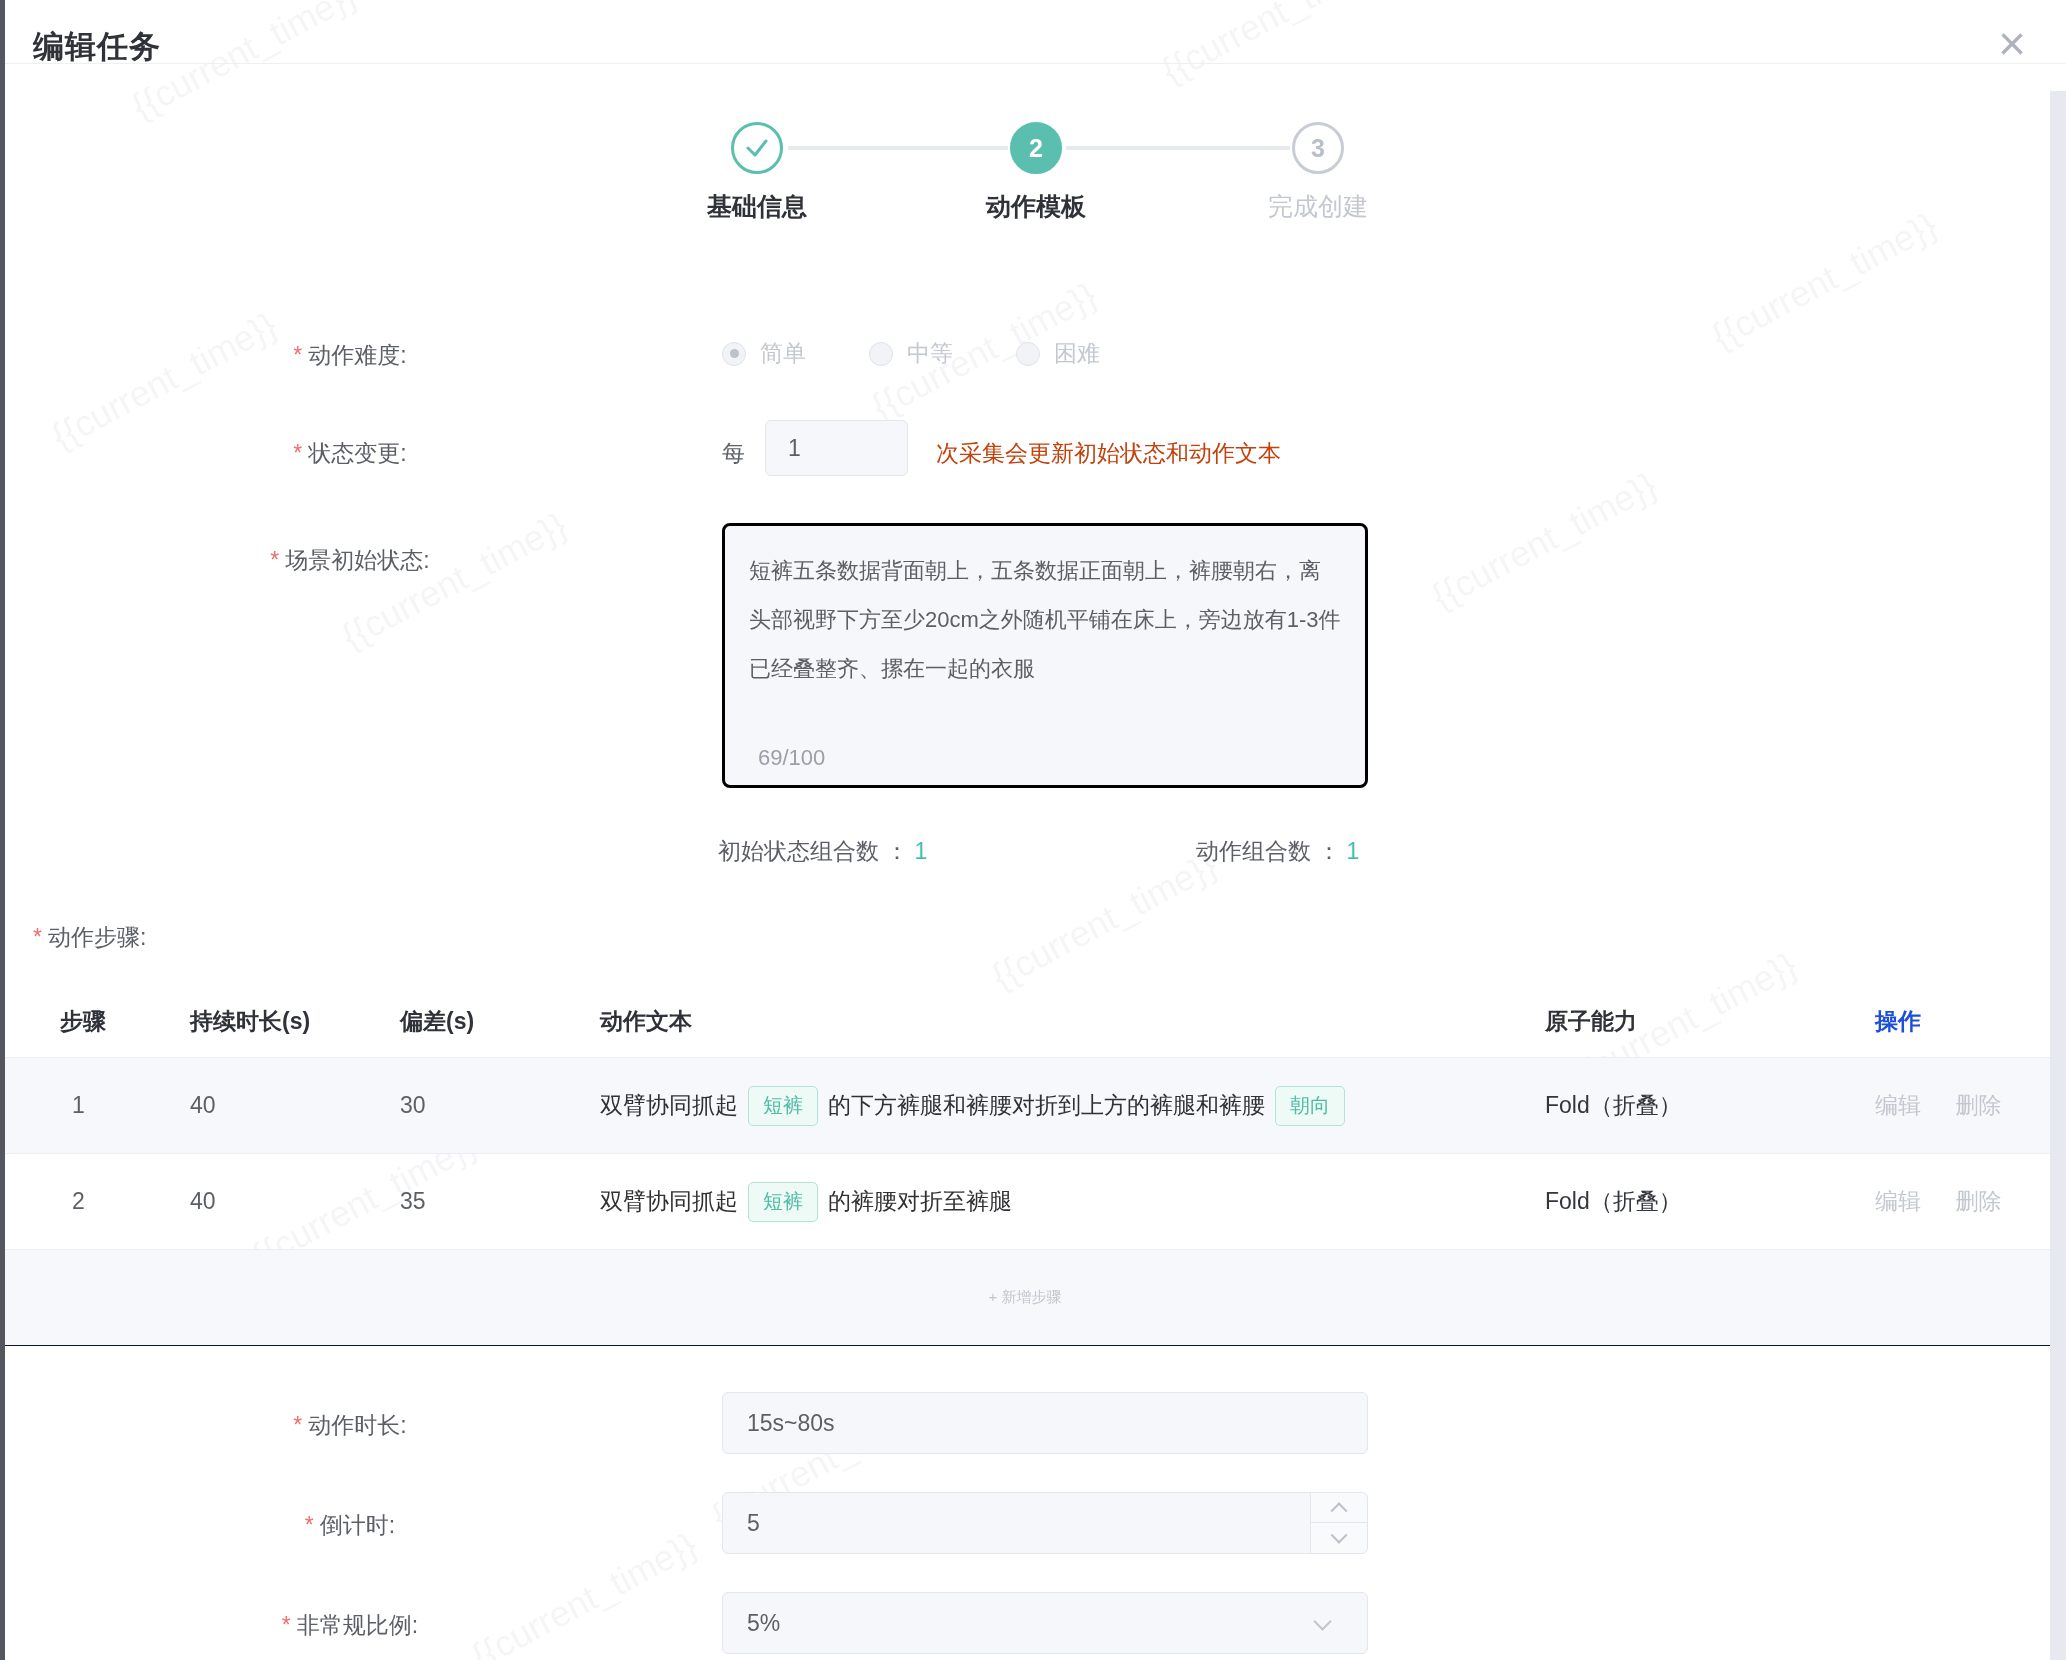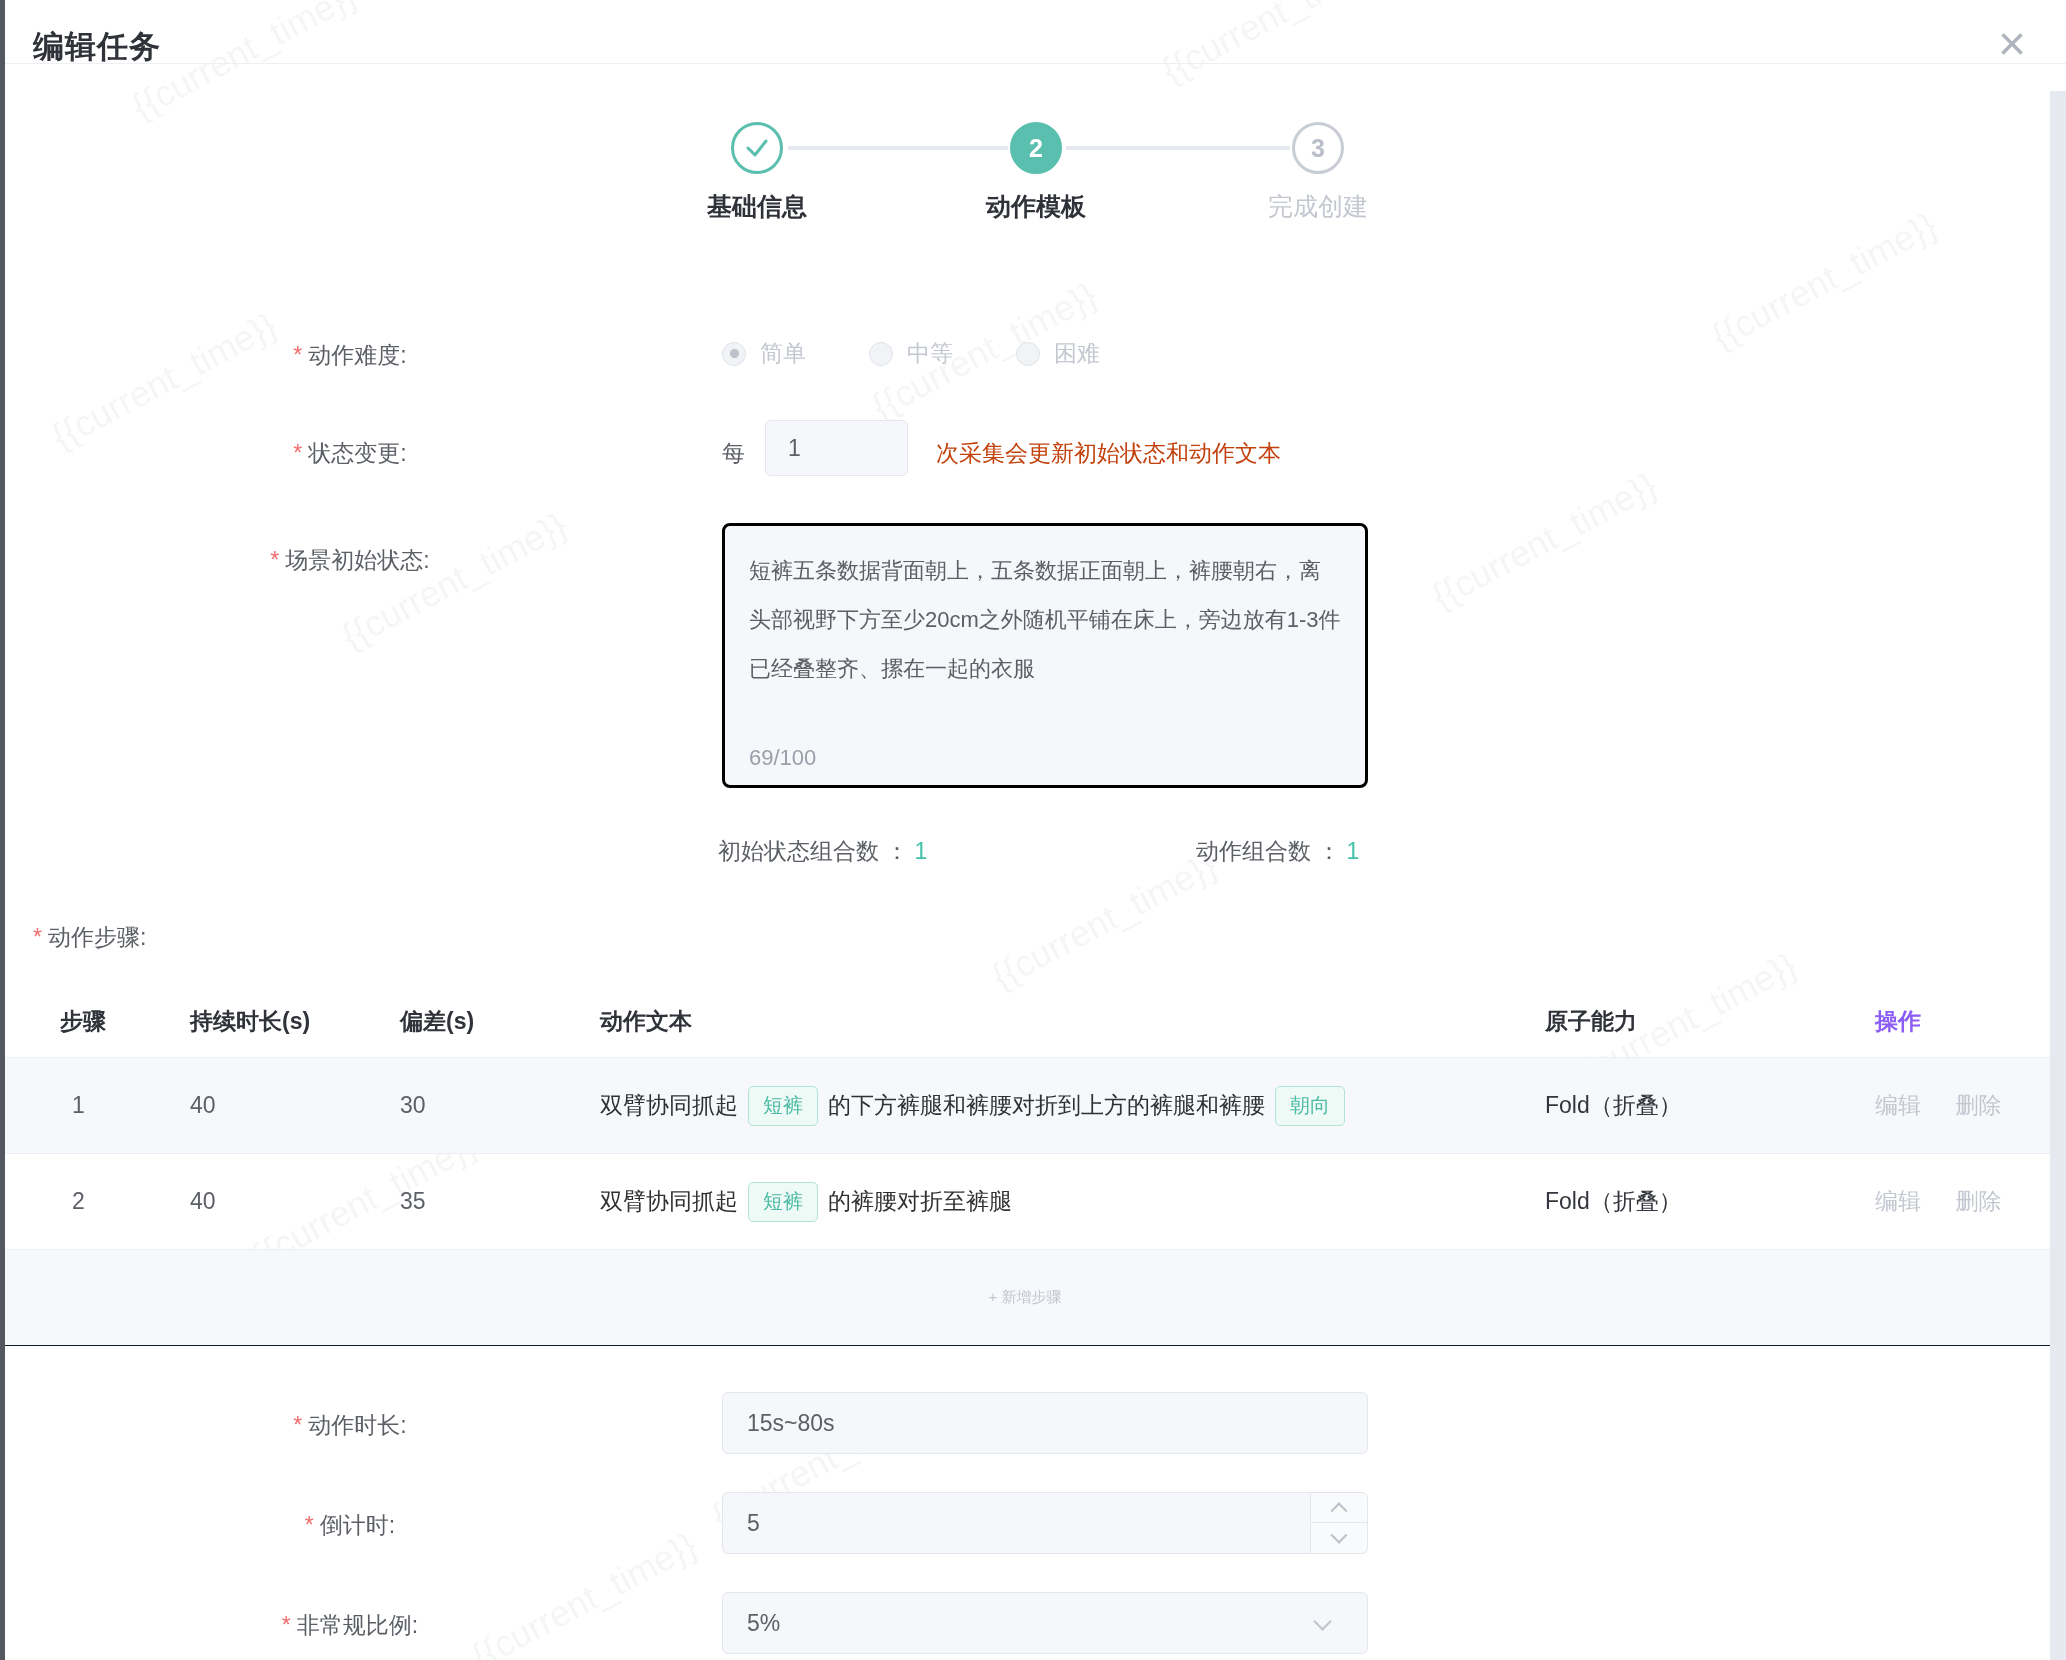--- a/index.html
+++ b/index.html
@@ -57,21 +57,21 @@
   .row-state .flabel { top:18px; }
   .state-prefix { position:absolute; left:722px; top:18px; font-size:23px; color:#5c6066; }
   .state-input { left:765px; top:0px; width:143px; height:56px; line-height:54px; padding-left:22px; }
   .state-suffix { position:absolute; left:936px; top:18px; font-size:23px; color:#c2410c; }
 
   
   .row-scene { position:absolute; top:523px; left:0; right:0; height:270px; z-index:5; }
   .row-scene .flabel { top:22px; }
   .scene-box { position:absolute; left:722px; top:0; width:646px; height:265px; background:#f5f7fa; border:3px solid #000000; border-radius:8px; padding:20px 24px; }
   .scene-text { font-size:22px; line-height:49px; color:#5c6066; }
-  .scene-counter { position:absolute; left:24px; bottom:14px; font-size:22px; color:#9aa0a9; }
+  .scene-counter { position:absolute; left:33px; bottom:14px; font-size:22px; color:#9aa0a9; }
 
   
   .row-combos { position:absolute; top:836px; left:0; right:0; height:36px; z-index:5; font-size:23px; color:#5c6066; }
   .combo-initial { position:absolute; left:718px; }
   .combo-action { position:absolute; left:1196px; }
   .combo-val { color:#44c0a8; margin-left:6px; }
 
   
   .steps-label-row { position:absolute; top:922px; left:33px; font-size:23px; color:#5c6066; z-index:5; }
 
@@ -204,21 +204,21 @@
     <span class="req">*</span><span>动作步骤:</span>
   </div>
 
   <div class="steps-table">
     <div class="trow thead">
       <div>步骤</div>
       <div>持续时长(s)</div>
       <div>偏差(s)</div>
       <div>动作文本</div>
       <div>原子能力</div>
-      <div class="ops-cell" style="color:#8b5cf6;">操作</div>
+      <div class="ops-cell" style="color:#1d4ed8;">操作</div>
     </div>
 
     <div class="trow tbody-row row-odd">
       <div class="cell-num">1</div>
       <div>40</div>
       <div>30</div>
       <div class="text-cell">
         <span>双臂协同抓起</span>
         <span class="tag">短裤</span>
         <span>的下方裤腿和裤腰对折到上方的裤腿和裤腰</span>

